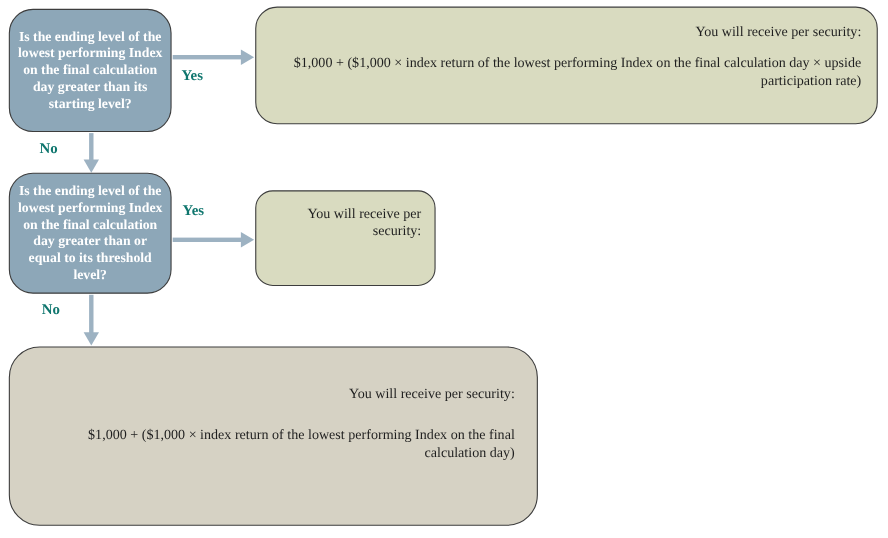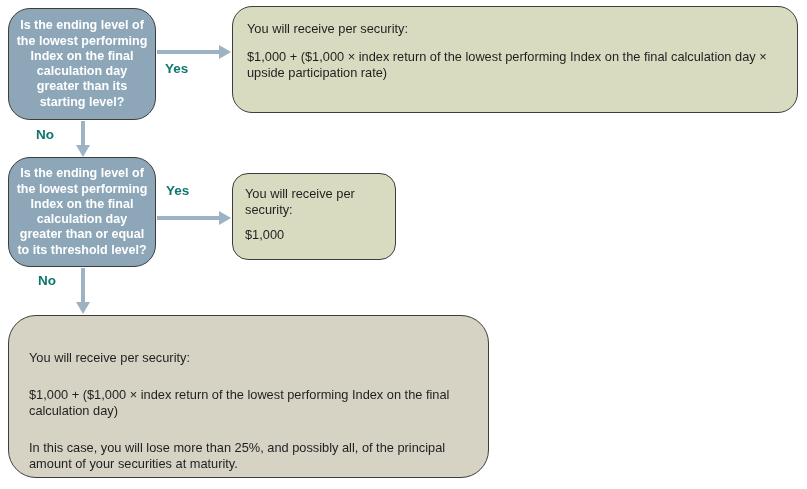--- a/index.html
+++ b/index.html
@@ -8,37 +8,37 @@
     --answer-fill:#d9dbc0;
     --outcome-fill:#d6d2c4;
     --box-border:#3d3d3d;
     --arrow:#9db2c2;
     --question-text:#ffffff;
     --body-text:#1f1f1f;
   }
   html,body{margin:0;padding:0;background:#ffffff;}
   .canvas{
     position:relative;width:807px;height:489px;background:#ffffff;overflow:hidden;
-    font-family:Liberation Sans, sans-serif;color:var(--body-text);
+    font-family:Liberation Serif, serif;color:var(--body-text);
   }
   .box{position:absolute;box-sizing:border-box;border:1.5px solid var(--box-border);}
   .qbox{
     background:var(--question-fill);border-radius:22px;color:var(--question-text);
     display:flex;align-items:center;justify-content:center;text-align:center;
     font-size:12.5px;font-weight:bold;line-height:1.22;padding:6px 7px;
   }
   .abox{
     background:var(--answer-fill);border-radius:20px;
     font-size:12.8px;line-height:1.26;padding:14px 14px;
   }
   .obox{
     background:var(--outcome-fill);border-radius:28px;
     font-size:12.8px;line-height:1.26;padding:34px 20px 12px 20px;
   }
-  .abox p,.obox p{margin:0 0 12px 0;}
+  .abox p,.obox p{margin:0 0 12px 0;text-align:right;}
   .obox p{margin-bottom:21px;}
   .lbl{
     position:absolute;font-size:13.5px;font-weight:bold;color:#0f766e;line-height:1;
   }
   .arrow{position:absolute;}
   .arrow .shaft{position:absolute;background:var(--arrow);}
   .arrow .head{position:absolute;width:0;height:0;}
   .head-right{border-top:7px solid transparent;border-bottom:7px solid transparent;border-left:12px solid var(--arrow);}
   .head-down{border-left:7px solid transparent;border-right:7px solid transparent;border-top:12px solid var(--arrow);}
 </style>
@@ -73,28 +73,26 @@
   </div>
 
   <span class="lbl" style="left:166px;top:184px;">Yes</span>
   <div class="arrow" style="left:157px;top:211px;width:74px;height:14px;">
     <div class="shaft" style="left:0;top:5px;width:63px;height:4px;"></div>
     <div class="head head-right" style="right:0;top:0;"></div>
   </div>
 
   <div class="box abox" style="left:232px;top:173px;width:164px;height:87px;border-radius:16px;padding:12px 12px;">
     <p style="margin-bottom:9px;">You will receive per security:</p>
-    <p>$1,000</p>
   </div>
 
   <span class="lbl" style="left:38px;top:274px;">No</span>
   <div class="arrow" style="left:76px;top:268px;width:14px;height:46px;">
     <div class="shaft" style="left:5px;top:0;width:4px;height:35px;"></div>
     <div class="head head-down" style="left:0;bottom:0;"></div>
   </div>
 
   <div class="box obox" style="left:8px;top:315px;width:481px;height:163px;">
     <p>You will receive per security:</p>
     <p>$1,000 + ($1,000 × index return of the lowest performing Index on the final calculation day)</p>
-    <p>In this case, you will lose more than 25%, and possibly all, of the principal amount of your securities at maturity.</p>
   </div>
 
 </div>
 
 </body></html>

